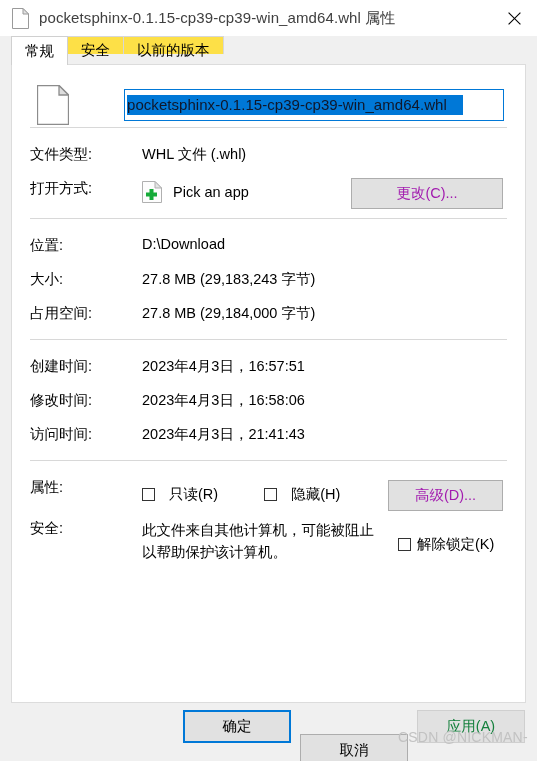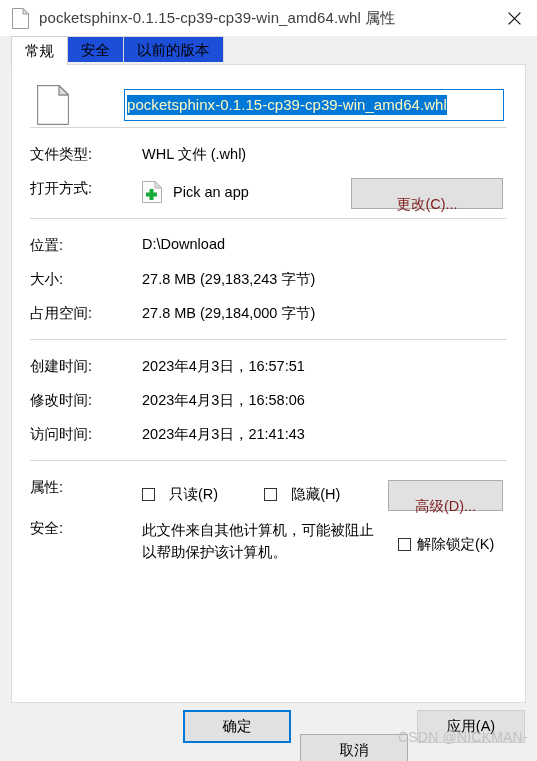--- a/index.html
+++ b/index.html
@@ -52,25 +52,25 @@
   
   .tabstrip {
     height: 29px;
     background: #f0f0f0;
     display: flex;
     align-items: flex-start;
     padding-left: 11px;
     box-sizing: border-box;
   }
   .tab {
-    height: 26px;
+    height: 18px;
     line-height: 27px;
     padding: 0 13px;
     font-size: 14.5px;
-    background: #1d4ed8;
+    background: #fde047;
     border: 1px solid #d7d7d7;
     border-bottom: none;
     margin-right: -1px;
     box-sizing: border-box;
     color: #000;
     white-space: nowrap;
   }
   .tab.active {
     background: #ffffff;
     border-color: #d0d0d0;
@@ -114,23 +114,23 @@
     border: 1px solid #0078d7;
     background: #ffffff;
     display: flex;
     align-items: center;
     box-sizing: border-box;
     padding: 0 2px;
     margin-right: 4px;
   }
   .name-field .sel {
     background: #0078d7;
-    color: #fef9c3;
+    color: #0f172a;
     font-size: 15px;
-    padding: 1px 0 2px 0;
+    padding: 1px 16px 2px 0;
     white-space: nowrap;
     letter-spacing: 0.05px;
   }
 
   .divider {
     height: 1px;
     background: #d8d8d8;
     margin: 0 18px;
   }
 
@@ -170,22 +170,22 @@
     margin-right: 11px;
     flex: 0 0 auto;
   }
 
   
   .btn {
     background: #e1e1e1;
     border: 1px solid #adadad;
     font-family: inherit;
     font-size: 14.5px;
-    color: #7f1d1d;
-    padding: 11px;
+    color: #a21caf;
+    padding: 0;
     height: 31px;
     box-sizing: border-box;
     white-space: nowrap;
     text-align: center;
     line-height: 29px;
     cursor: default;
   }
   .btn-change { width: 152px; margin-top: 3px; margin-left: auto; margin-right: 4px; }
   .btn-advanced { width: 115px; margin-top: 3px; margin-left: auto; margin-right: 4px; }
 
@@ -270,21 +270,21 @@
   }
   .fbtn.ok {
     width: 108px;
     border: 2px solid #0078d7;
     background: #e1e1e1;
     line-height: 29px;
   }
   .fbtn.cancel { width: 108px; margin-top: 24px; }
   .fbtn.apply {
     width: 108px;
-    color: #000000;
+    color: #15803d;
     border-color: #cfcfcf;
     background: #e1e1e1;
   }
 
   .watermark {
     position: absolute;
     left: 398px;
     top: 729px;
     font-size: 14px;
     color: #c2c2c2;

